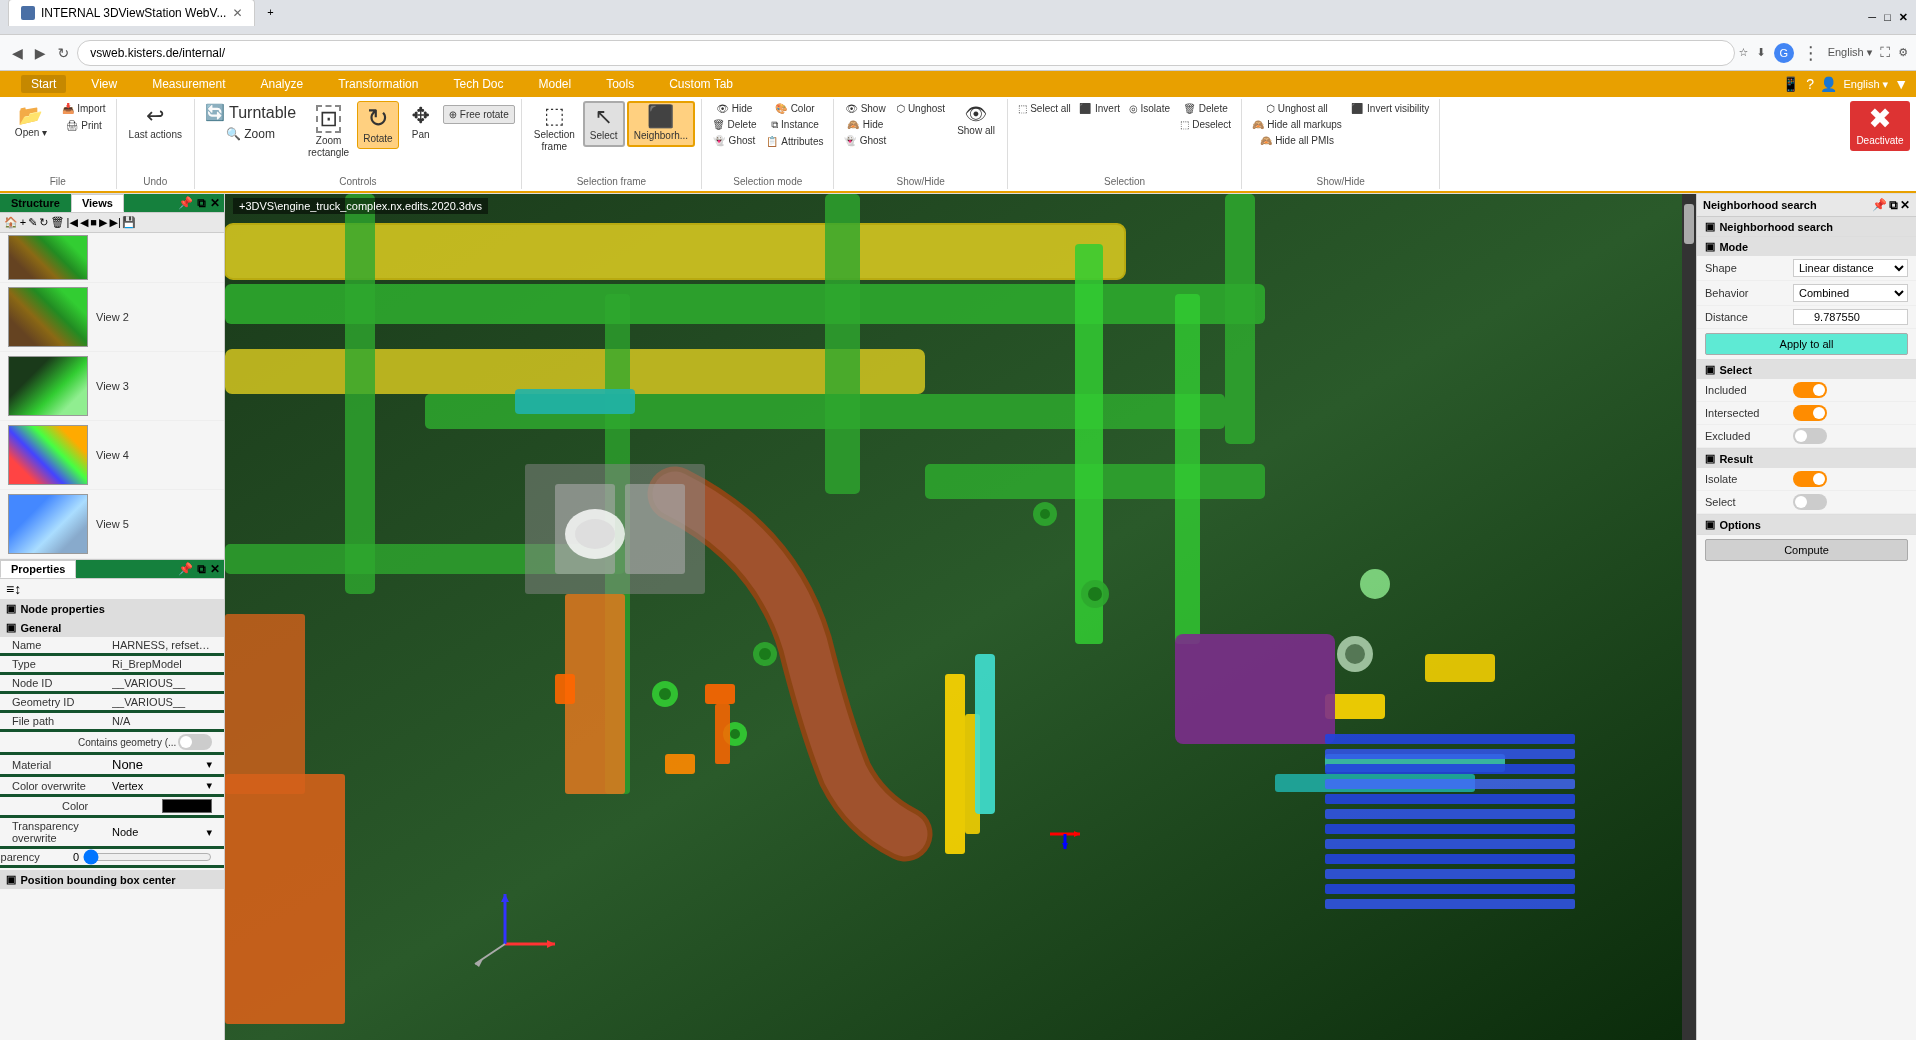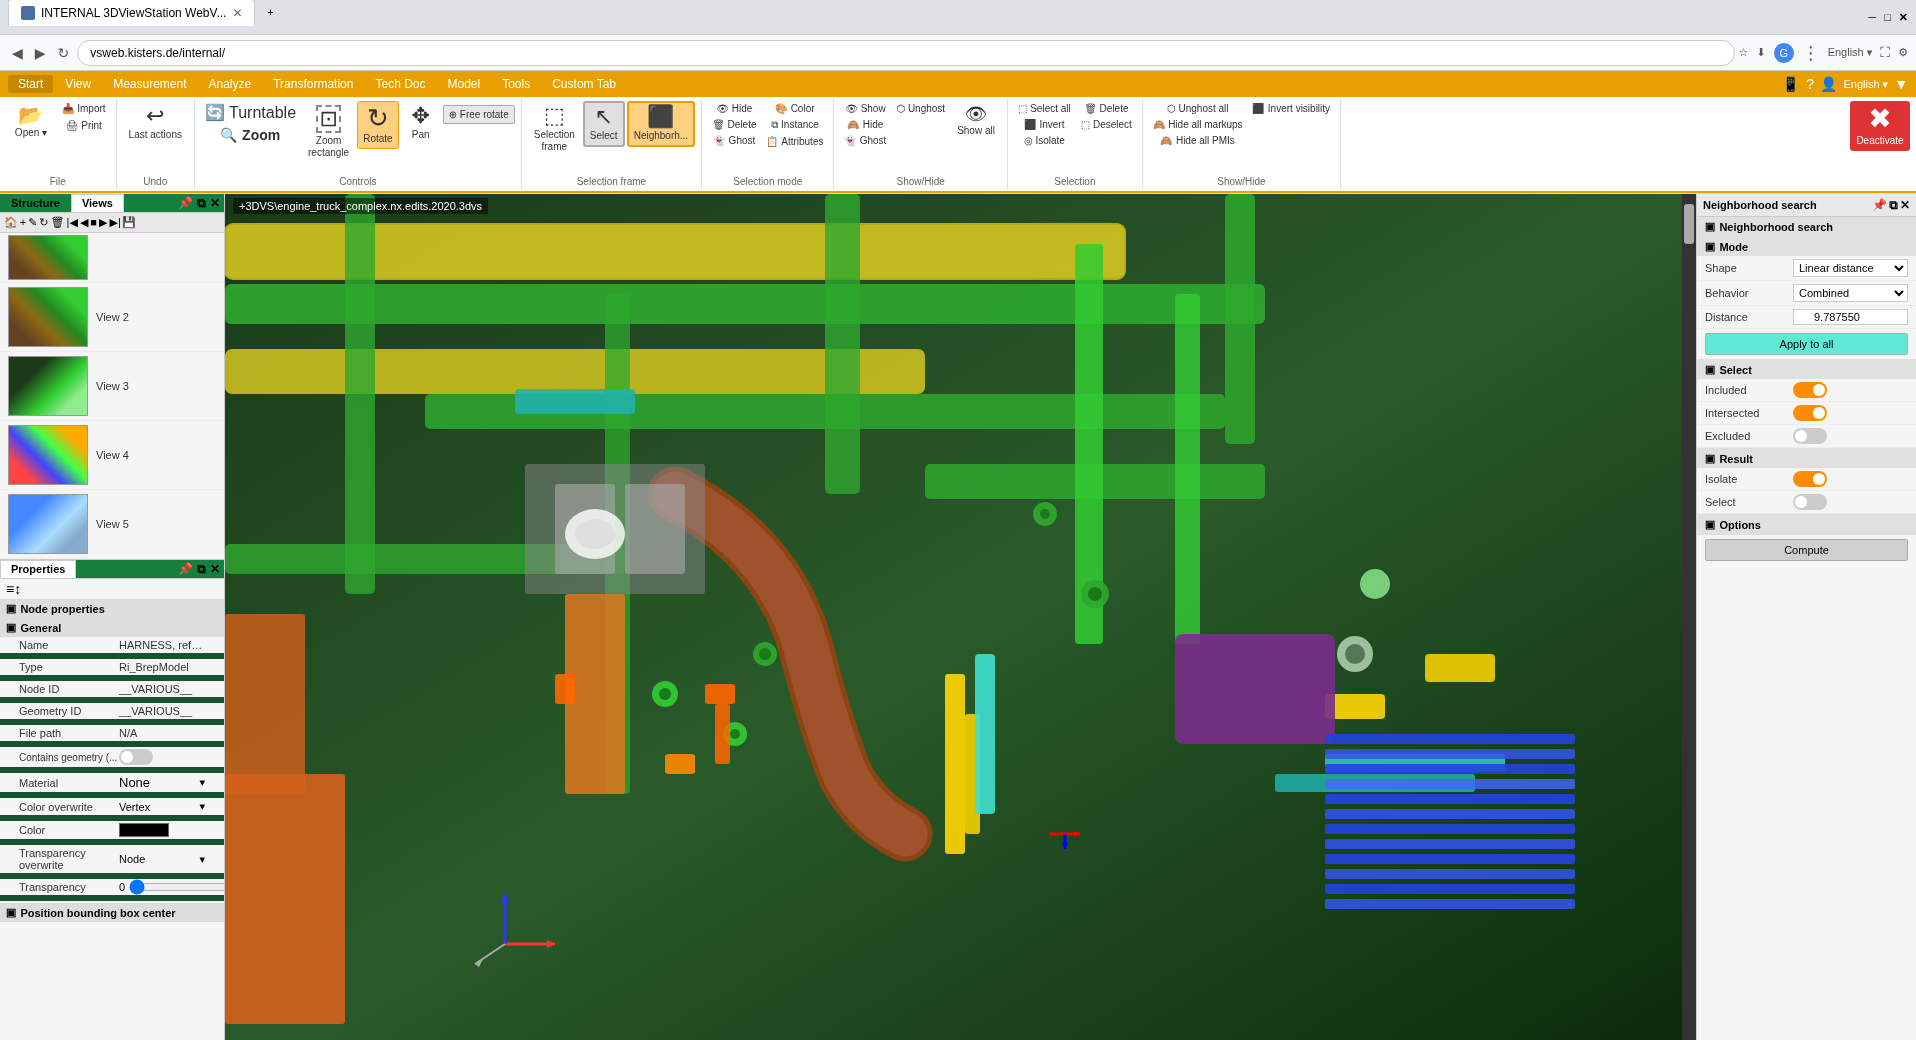--- a/index.html
+++ b/index.html
@@ -12,21 +12,21 @@
     .browser-tab .favicon { width: 14px; height: 14px; background: #4a6fa5; border-radius: 2px; display: inline-block; }
     .browser-tab .close-tab { margin-left: auto; cursor: pointer; color: #666; }
     .browser-nav { display: flex; align-items: center; gap: 4px; padding: 4px 8px; background: #f8f9fa; border-bottom: 1px solid #ccc; height: 36px; }
     .nav-btn { background: none; border: none; cursor: pointer; padding: 4px; border-radius: 3px; color: #555; font-size: 14px; }
     .address-bar { flex: 1; height: 26px; border: 1px solid #ccc; border-radius: 13px; padding: 0 12px; font-size: 12px; background: #fff; }
     .nav-icons { display: flex; gap: 8px; align-items: center; }
 
     
     .app-toolbar { background: #fff; border-bottom: 1px solid #ddd; }
     .menu-bar { display: flex; align-items: center; background: #e8a000; padding: 0 8px; height: 26px; gap: 2px; }
-    .menu-item { color: #fff; padding: 2px 10px; font-size: 12px; font-weight: 500; cursor: pointer; border-radius: 2px; }
+    .menu-item { color: #fff; padding: 2px 10px; font-size: 12px; font-weight: 500; cursor: pointer; border-radius: 2px; margin-left: 13px; }
     .menu-item.active { background: rgba(0,0,0,0.15); }
 
     .ribbon { display: flex; align-items: stretch; background: #fff; border-bottom: 2px solid #e8a000; padding: 2px 0; min-height: 70px; }
     .ribbon-group { display: flex; flex-direction: column; align-items: center; border-right: 1px solid #ddd; padding: 2px 6px; position: relative; }
     .ribbon-group-label { font-size: 10px; color: #666; position: absolute; bottom: 2px; left: 0; right: 0; text-align: center; }
     .ribbon-buttons { display: flex; align-items: flex-start; gap: 2px; flex: 1; padding-bottom: 12px; }
     .ribbon-btn { display: flex; flex-direction: column; align-items: center; padding: 3px 5px; cursor: pointer; border-radius: 3px; min-width: 40px; border: 1px solid transparent; font-size: 10px; color: #333; }
     .ribbon-btn.active { background: #ffd080; border-color: #e8a000; }
     .ribbon-icon { font-size: 20px; margin-bottom: 2px; line-height: 1; }
     .ribbon-btn-label { font-size: 10px; text-align: center; line-height: 1.2; white-space: nowrap; }
@@ -40,21 +40,21 @@
 
     .views-panel { flex: 0 0 auto; border-bottom: 1px solid #ccc; overflow-y: auto; max-height: 520px; }
     .view-item { padding: 4px 8px; display: flex; align-items: center; gap: 8px; cursor: pointer; border-bottom: 1px solid #eee; }
     .view-thumb { width: 80px; height: 60px; background: #222; border: 1px solid #999; flex-shrink: 0; overflow: hidden; }
     .view-label { font-size: 11px; color: #333; }
     .views-toolbar { display: flex; gap: 2px; padding: 3px 4px; background: #e8e8e8; border-bottom: 1px solid #ccc; }
 
     .properties-panel { flex: 1; overflow-y: auto; }
     .prop-section { }
     .prop-section-header { background: #ddd; padding: 3px 6px; font-weight: 600; font-size: 11px; cursor: pointer; display: flex; align-items: center; gap: 4px; }
-    .prop-row { display: flex; align-items: center; padding: 2px 19px; border-bottom: 6px solid #14532d; }
+    .prop-row { display: flex; align-items: center; padding: 2px 12px; border-bottom: 3px solid #14532d; justify-content: flex-end; }
     .prop-label { width: 100px; color: #333; font-size: 11px; flex-shrink: 0; }
     .prop-value { flex: 1; color: #333; font-size: 11px; overflow: hidden; text-overflow: ellipsis; white-space: nowrap; }
     .prop-dropdown { display: flex; align-items: center; gap: 2px; flex: 1; }
     .toggle { width: 34px; height: 16px; background: #ccc; border-radius: 8px; cursor: pointer; position: relative; flex-shrink: 0; }
     .toggle.on { background: #ff8c00; }
     .toggle::after { content: ''; position: absolute; width: 12px; height: 12px; background: #fff; border-radius: 50%; top: 2px; left: 2px; transition: left 0.2s; }
     .toggle.on::after { left: 20px; }
     .color-swatch { width: 50px; height: 14px; background: #000; border: 1px solid #666; }
 
     
@@ -175,21 +175,21 @@
           <span class="ribbon-btn-label">Last actions</span>
         </div>
       </div>
       <span class="ribbon-group-label">Undo</span>
     </div>
 
     <div class="ribbon-group" style="padding-bottom:14px;">
       <div class="ribbon-buttons">
         <div style="display:flex;flex-direction:column;gap:1px;">
           <div class="ribbon-btn-small" style="font-size:16px;">🔄 Turntable</div>
-          <div class="ribbon-btn-small" style="font-size:14px;font-weight:bold;">🔍 Zoom</div>
+          <div class="ribbon-btn-small" style="font-size:12px;">🔍 Zoom</div>
         </div>
         <div class="ribbon-btn">
           <span class="ribbon-icon" style="font-size:22px;border:2px dashed #888;padding:1px;">⊡</span>
           <span class="ribbon-btn-label">Zoom<br>rectangle</span>
         </div>
         <div class="ribbon-btn active">
           <span class="ribbon-icon" style="font-size:26px;">↻</span>
           <span class="ribbon-btn-label">Rotate</span>
         </div>
         <div class="ribbon-btn">
@@ -250,21 +250,21 @@
         <div class="ribbon-btn">
           <span class="ribbon-icon" style="font-size:18px;">👁</span>
           <span class="ribbon-btn-label">Show all</span>
         </div>
       </div>
       <span class="ribbon-group-label">Show/Hide</span>
     </div>
 
     <div class="ribbon-group" style="padding-bottom:14px;">
       <div class="ribbon-buttons">
-        <div style="display:flex;flex-direction:column;gap:1px;">
+        <div style="display:flex;flex-direction:row;gap:1px;">
           <div class="ribbon-btn-small">⬚ Select all</div>
           <div class="ribbon-btn-small">⬛ Invert</div>
           <div class="ribbon-btn-small">◎ Isolate</div>
         </div>
         <div style="display:flex;flex-direction:column;gap:1px;">
           <div class="ribbon-btn-small">🗑 Delete</div>
           <div class="ribbon-btn-small">⬚ Deselect</div>
         </div>
       </div>
       <span class="ribbon-group-label">Selection</span>

